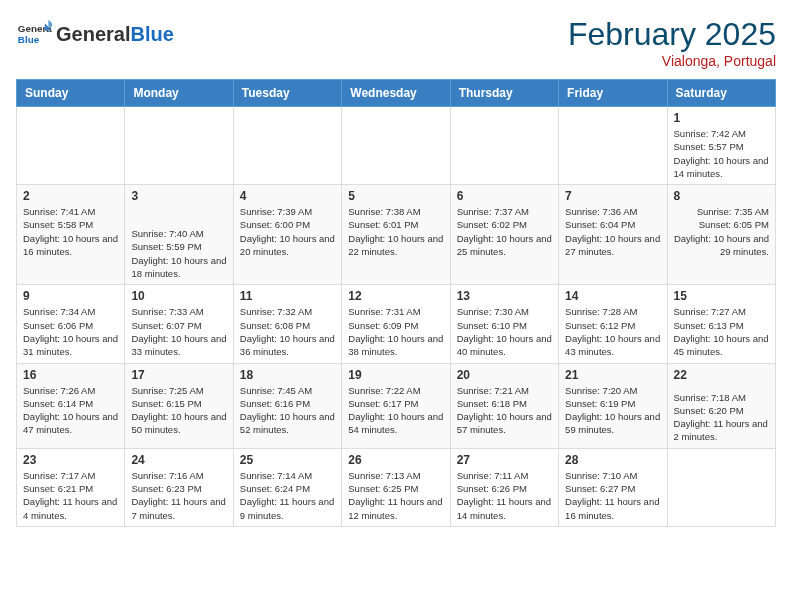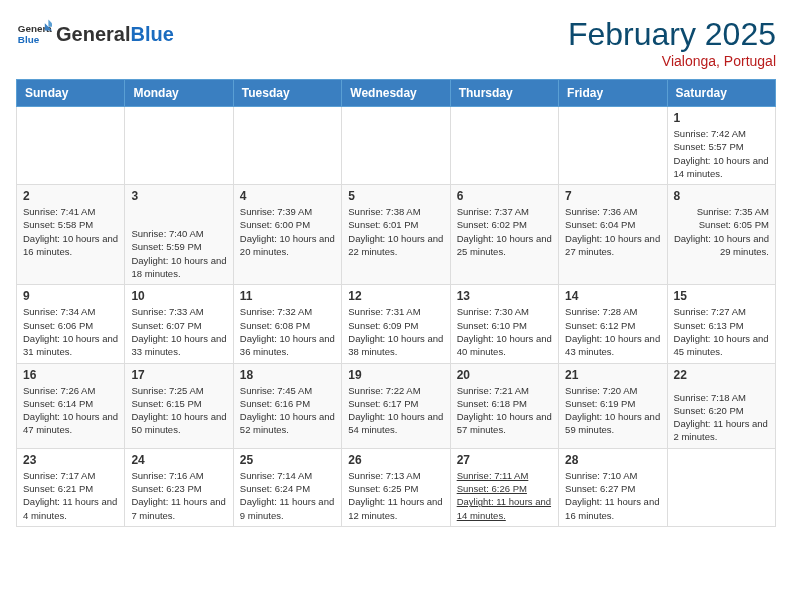--- a/index.html
+++ b/index.html
@@ -288,21 +288,21 @@
 Daylight: 11 hours and 9 minutes.</div>
         </td>
         <td>
           <span class="day-num">26</span>
           <div class="day-info" style="white-space: pre-line;">Sunrise: 7:13 AM
 Sunset: 6:25 PM
 Daylight: 11 hours and 12 minutes.</div>
         </td>
         <td>
           <span class="day-num">27</span>
-          <div class="day-info" style="white-space: pre-line; text-decoration: underline;">Sunrise: 7:11 AM
+          <div class="day-info" style="white-space: pre-line;">Sunrise: 7:11 AM
 Sunset: 6:26 PM
 Daylight: 11 hours and 14 minutes.</div>
         </td>
         <td>
           <span class="day-num">28</span>
           <div class="day-info" style="white-space: pre-line;">Sunrise: 7:10 AM
 Sunset: 6:27 PM
 Daylight: 11 hours and 16 minutes.</div>
         </td>
         <td class="empty-cell"></td>

